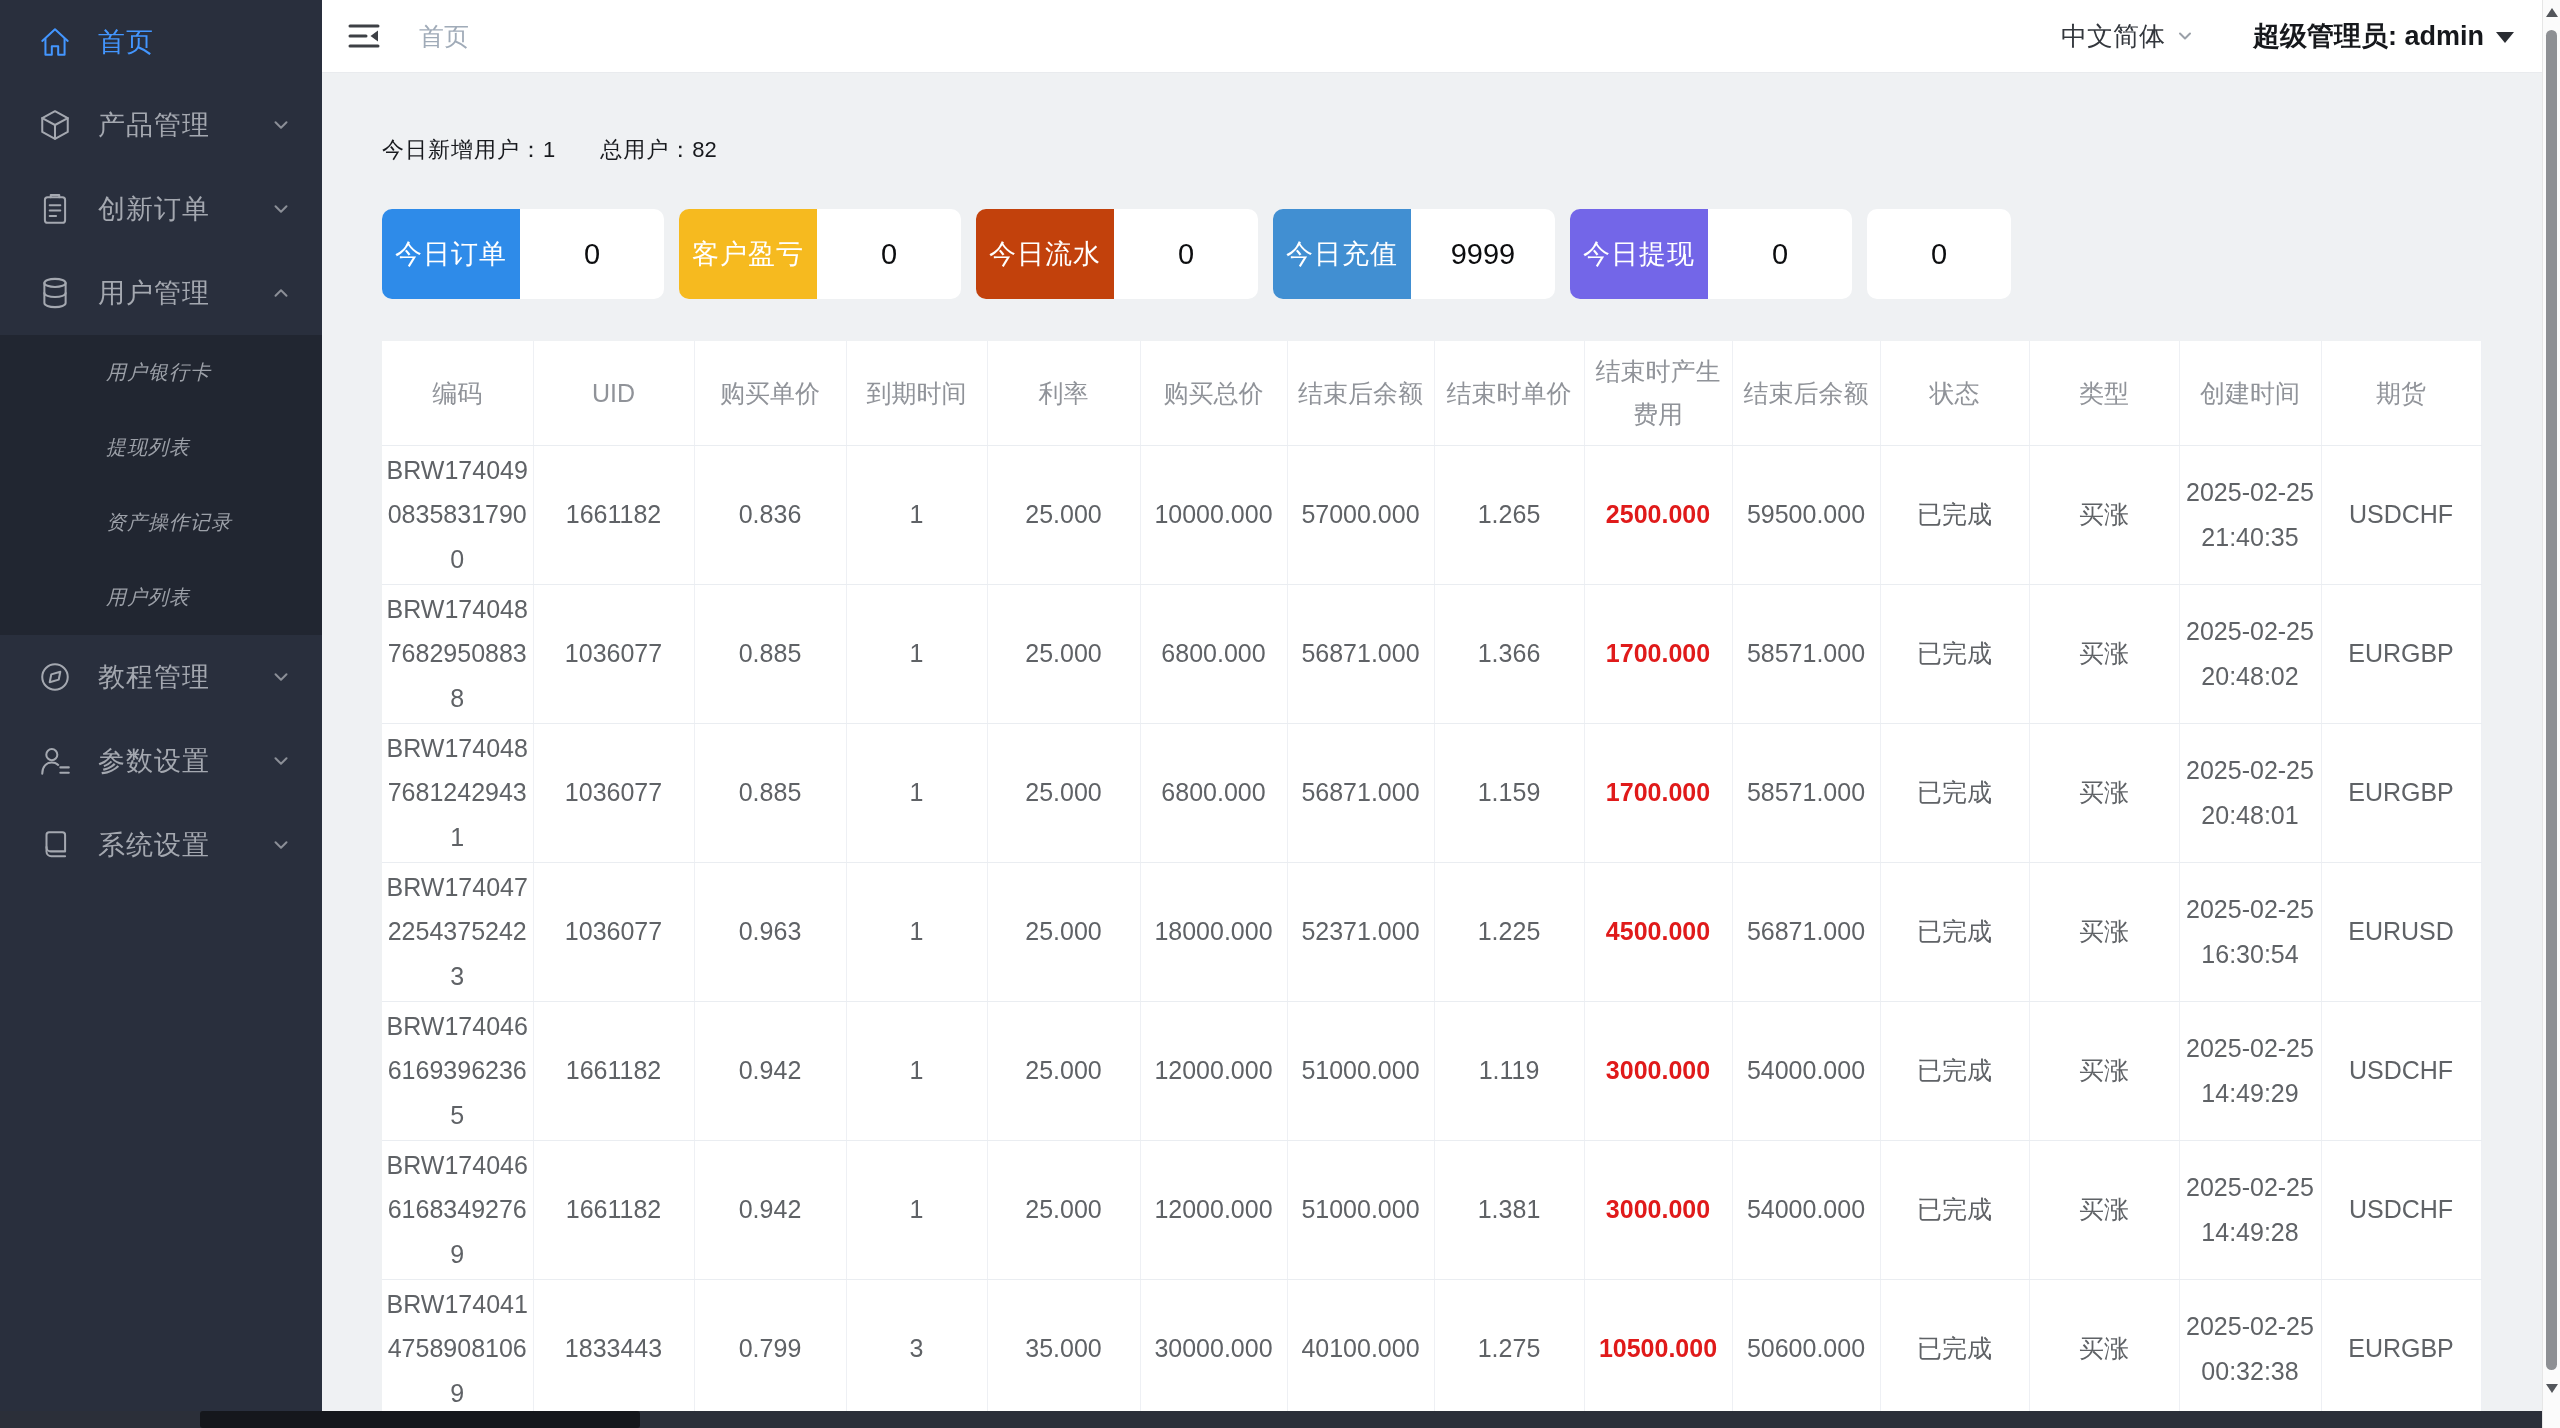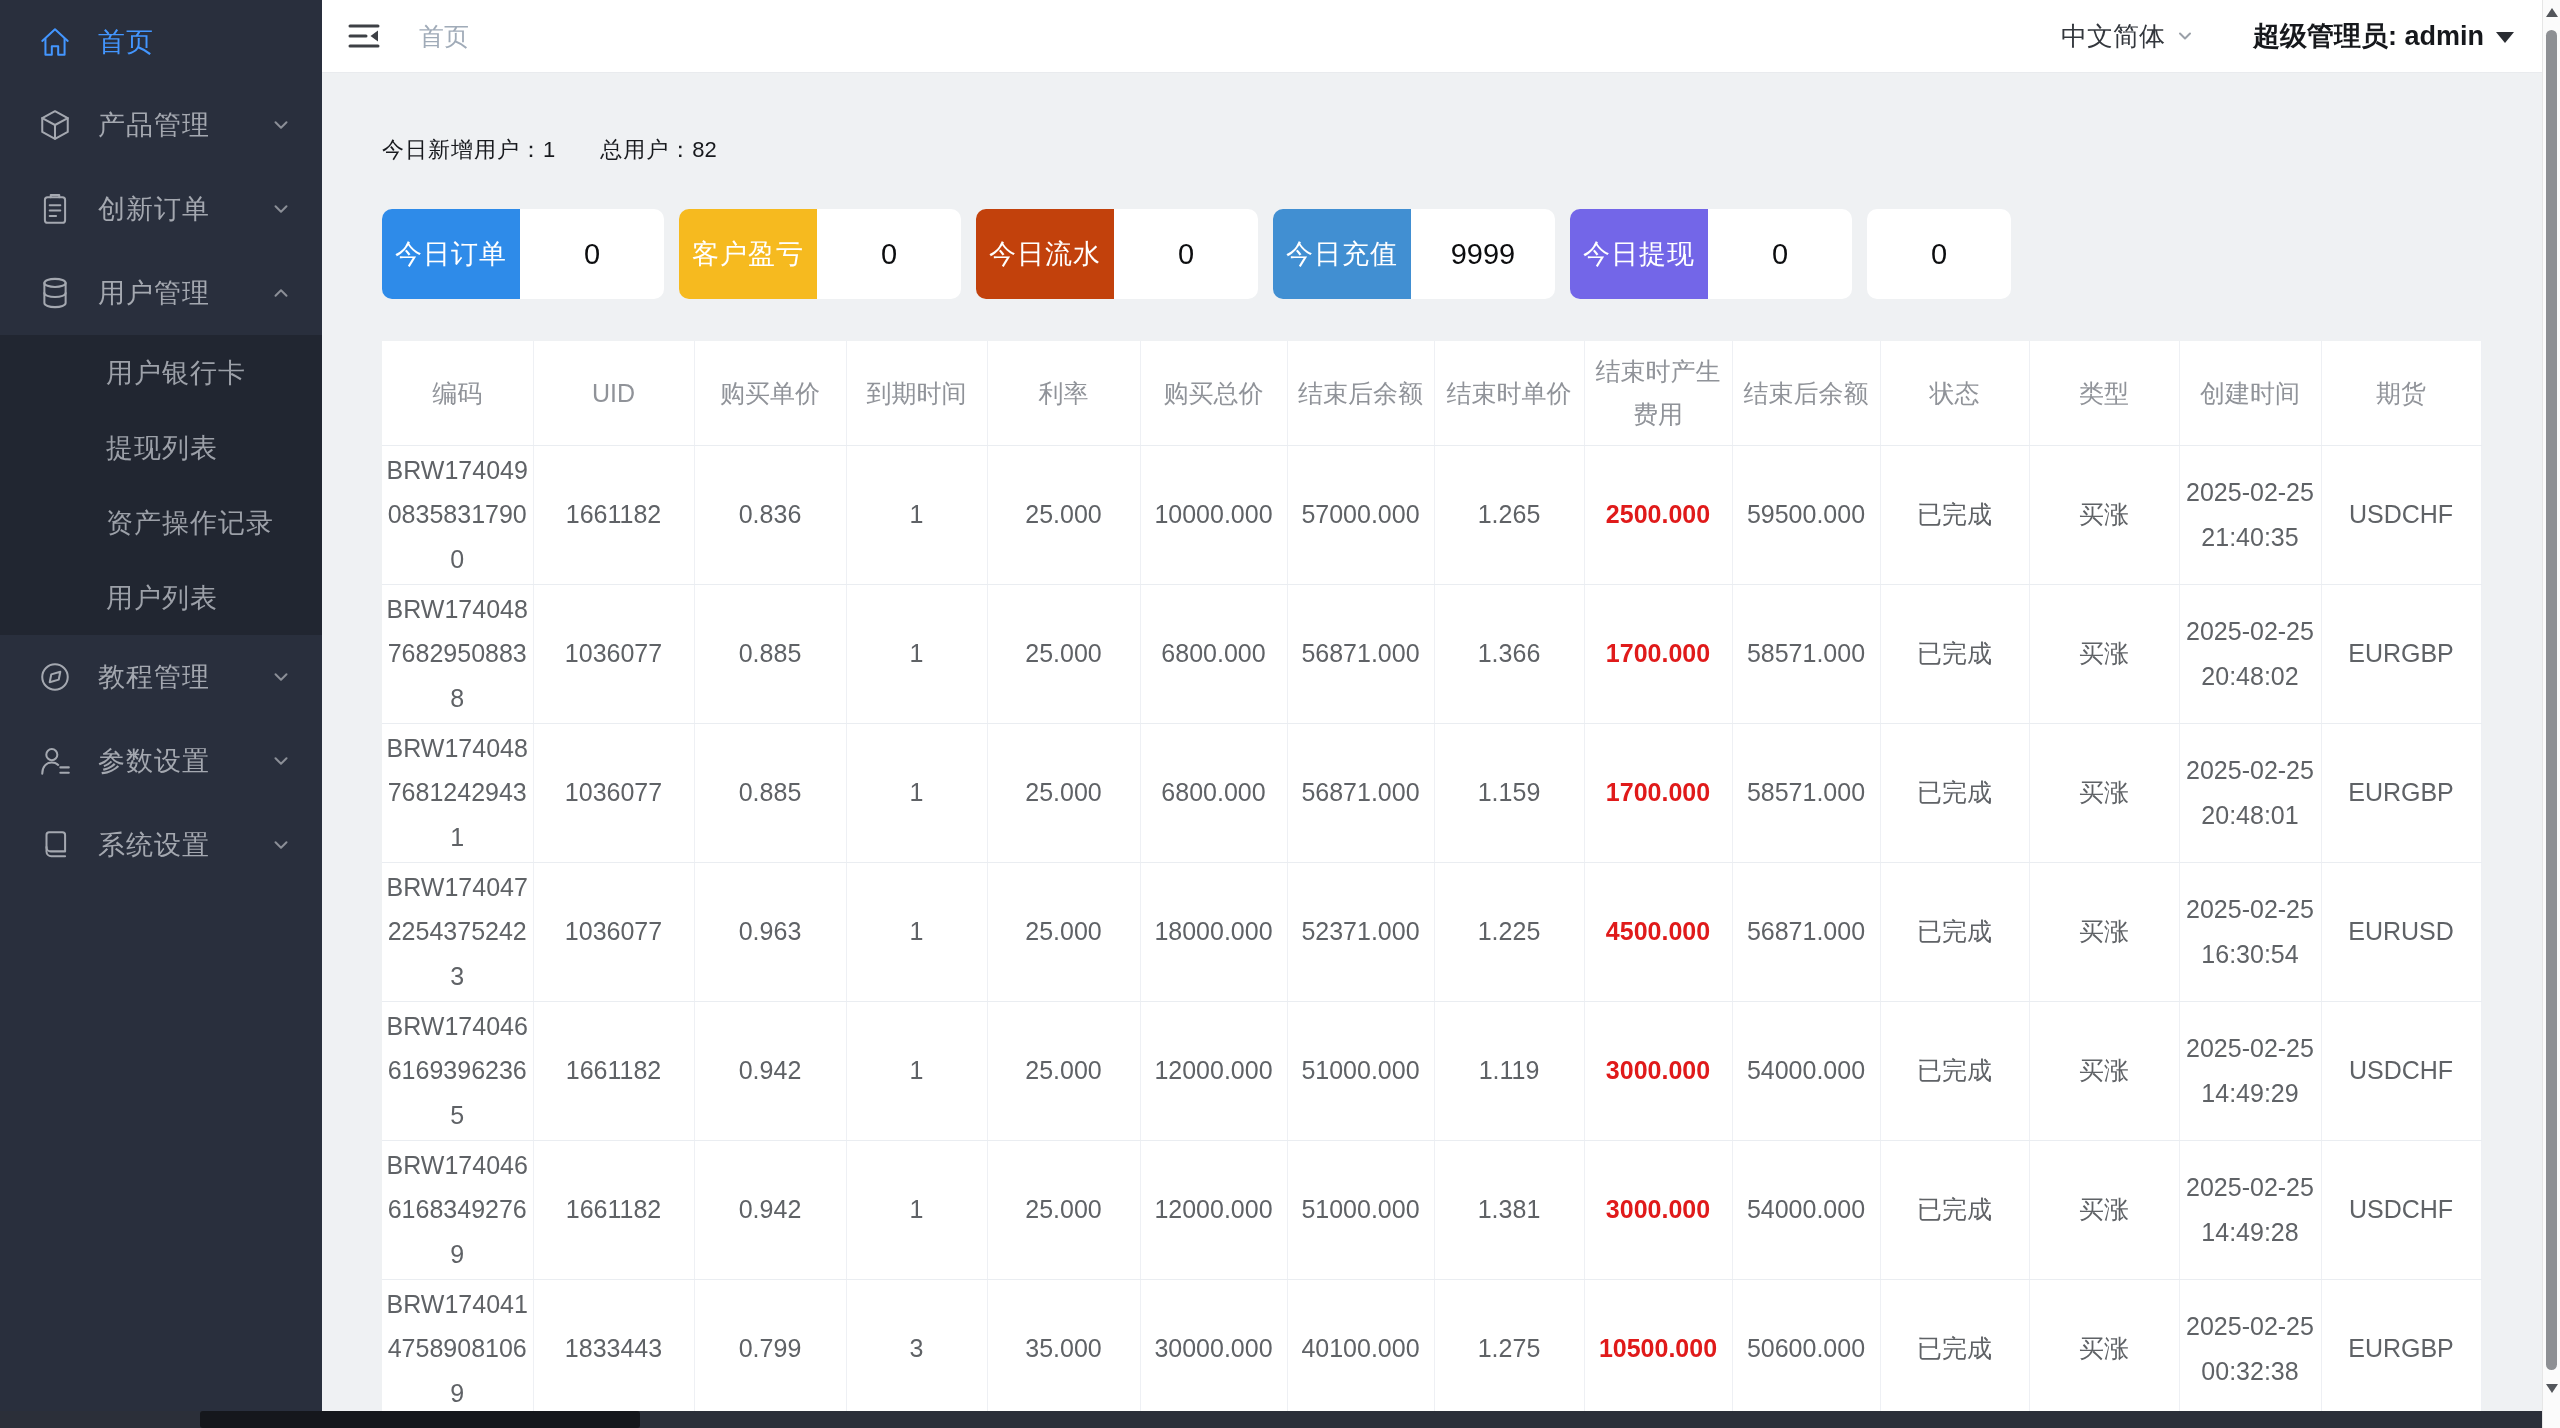--- a/index.html
+++ b/index.html
@@ -12,21 +12,21 @@
   .menu-item { height:84px; display:flex; align-items:center;
     padding:0 30px 0 38px; color:#a4a8b0; font-size:27px; cursor:pointer; }
   .menu-item.active { color:#4396ff; height:83px; }
   .mi-icon { width:34px; height:34px; margin-right:26px; flex-shrink:0; }
   .mi-icon svg { width:34px; height:34px; display:block; }
   .mi-label { flex:1; letter-spacing:1px; }
   .chev { width:22px; height:22px; color:#8b8f97; }
   .chev.up { transform:rotate(180deg); }
   .submenu { background:#212631; }
   .sub-item { height:75px; display:flex; align-items:center;
-    padding-left:106px; color:#9ca0a8; font-size:27px; letter-spacing:1px; cursor:pointer; }
+    padding-left:106px; color:#9ca0a8; font-size:20px; letter-spacing:1px; cursor:pointer;font-style:italic; }
 
   
   .main { flex:1; display:flex; flex-direction:column; height:100%; }
   .topbar { height:73px; background:#ffffff; display:flex; align-items:center;
     padding:0 46px 0 25px; border-bottom:1px solid #e9ebee; flex-shrink:0; }
   .burger { width:34px; height:28px; cursor:pointer; }
   .crumb { margin-left:38px; color:#a0abb8; font-size:25px; cursor:pointer; }
   .tb-spacer { flex:1; }
   .lang { display:flex; align-items:center; gap:10px; font-size:26px; color:#33373d; cursor:pointer; }
   .lang .chev { color:#9aa0a8; width:20px; height:20px; }

